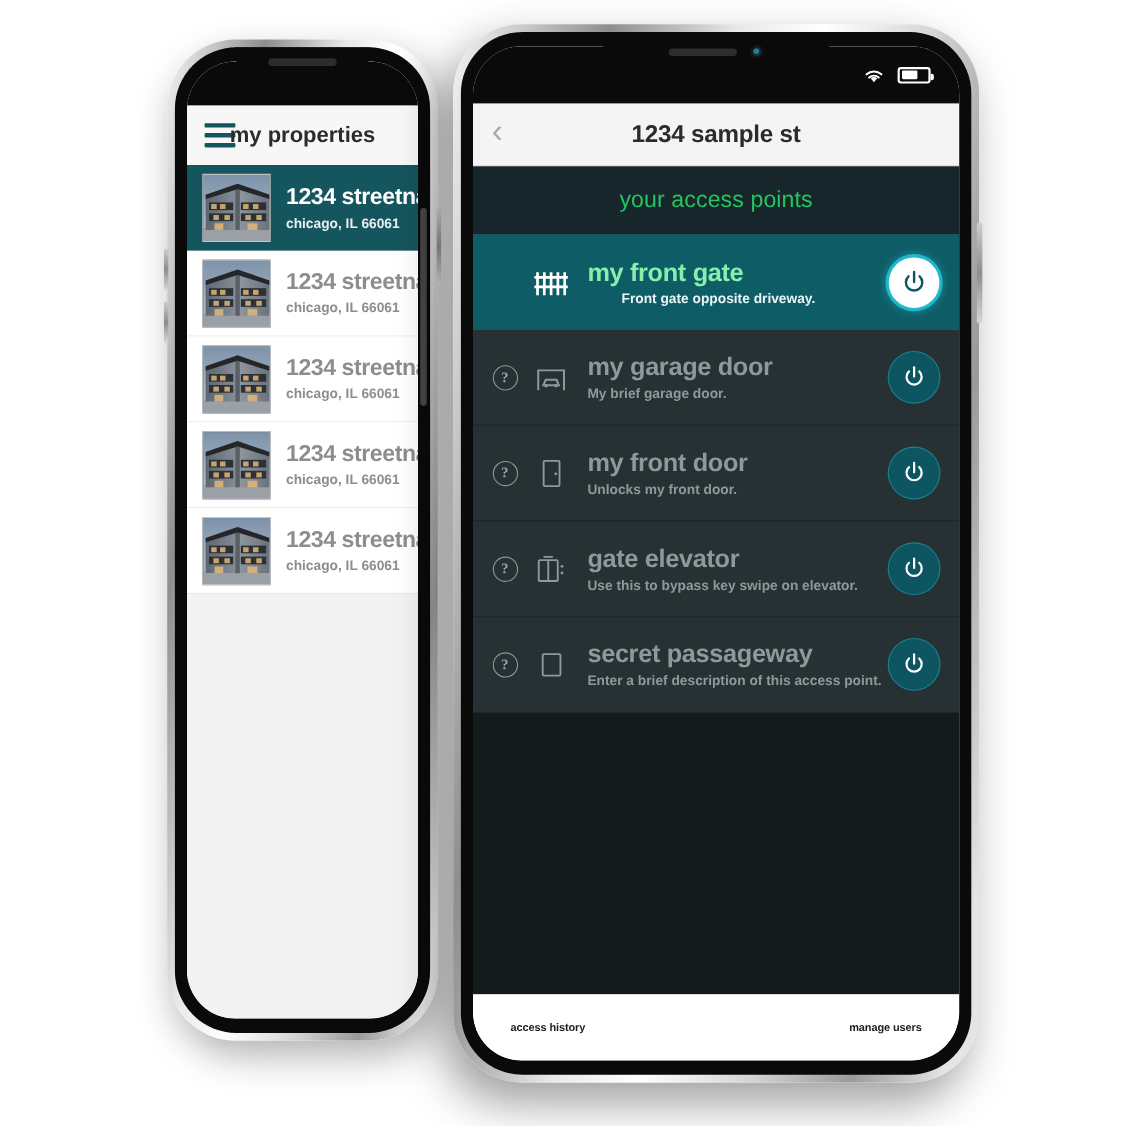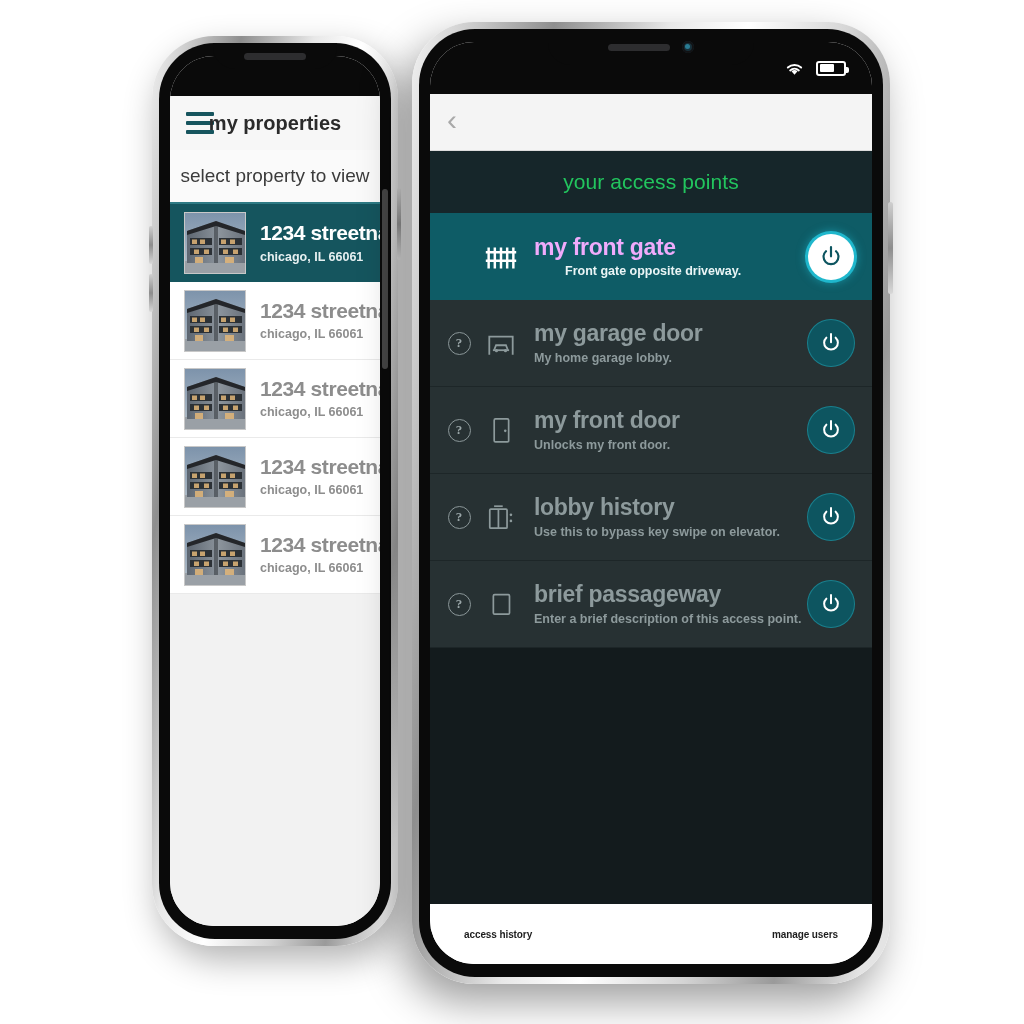--- a/index.html
+++ b/index.html
@@ -154,21 +154,21 @@
   }
   .ap-icon {
     width: 54px; flex: 0 0 54px;
     display:flex; align-items:center; justify-content:center;
   }
   .ap-text { flex: 1 1 auto; padding-left: 6px; min-width: 0; }
   .ap-title {
     font-size: 23px; font-weight: 700; letter-spacing: -0.3px;
     color: #8d9a9c; line-height: 1.05; white-space: nowrap;
   }
-  .ap-row.active .ap-title { color: #f0abfc; }
+  .ap-row.active .ap-title { color: #86efac; }
   .ap-desc {
     font-size: 12.5px; font-weight: 600; color: #8d9a9c;
     margin-top: 5px; white-space: nowrap;
   }
   .ap-row.active .ap-desc { color: #eaf5f6; padding-left: 31px; }
 
   .power-btn {
     width: 46px; height: 46px; flex: 0 0 46px;
     border-radius: 50%;
     display:flex; align-items:center; justify-content:center;
@@ -261,21 +261,20 @@
 
           <div class="b-header">
             <div class="hamburger">
               <span></span>
                 <span></span>
                 <span></span>
             </div>
             <div class="b-title">my properties</div>
           </div>
 
-          <div class="b-sub">select property to view</div>
 
           <div id="back-property-list">
               <div class="p-row active">
                 <div class="p-thumb"><svg viewBox="0 0 62 62" width="62" height="62" preserveAspectRatio="none">
     <defs>
       <linearGradient id="sky" x1="0" y1="0" x2="0" y2="1">
         <stop offset="0%" stop-color="#7d93ab"></stop>
                         <stop offset="100%" stop-color="#b9c4cd"></stop>
       </linearGradient>
       <linearGradient id="fac" x1="0" y1="0" x2="1" y2="0">
@@ -508,20 +507,21 @@
                 <path d="M6.4 10.1 a7 7 0 0 1 9.2 0" stroke="#fff" stroke-width="2.1" fill="none" stroke-linecap="round"></path>
               </svg>
             </div>
             <div class="battery-icon">
               <div class="battery-fill" id="battery-fill" style="width: 65%;"></div>
             </div>
           </div>
 
           <div class="nav-header">
             <div class="back-chevron">‹</div>
+            <div class="nav-title">1234 sample st</div>
           </div>
 
           <div class="subheader">
             <div class="subheader-text">your access points</div>
           </div>
 
           <div class="ap-list" id="access-point-list">
               <div class="ap-row active">
                 <div class="ap-help"></div>
                 <div class="ap-icon">
@@ -553,21 +553,21 @@
           <path d="M7 33 V13 h26 v20"></path>
           <path d="M11 28 h18"></path>
           <path d="M12.5 27.5 l2-5 h11 l2 5"></path>
           <circle cx="15" cy="28.5" r="1.7" fill="#8d9a9c" stroke="none"></circle>
           <circle cx="25" cy="28.5" r="1.7" fill="#8d9a9c" stroke="none"></circle>
         </g>
                   </svg>
                 </div>
                 <div class="ap-text">
                   <div class="ap-title">my garage door</div>
-     <div class="ap-desc">My home garage lobby.</div>
+     <div class="ap-desc">My brief garage door.</div>
                 </div>
                 <div class="power-btn">
                   <svg viewBox="0 0 30 30" width="24" height="24">
     <path d="M9.2 8.3 a8.6 8.6 0 1 0 11.6 0" stroke="#ffffff" stroke-width="2.5" fill="none" stroke-linecap="round"></path>
     <path d="M15 3.6 V14.2" stroke="#ffffff" stroke-width="2.5" fill="none" stroke-linecap="round"></path>
   </svg>
                 </div>
               </div>
               <div class="ap-row">
                 <div class="ap-help">
@@ -599,41 +599,41 @@
         <g stroke="#8d9a9c" stroke-width="2" fill="none">
           <rect x="9" y="11" width="20" height="22" rx="1.2"></rect>
           <path d="M19 11 v22"></path>
           <path d="M14 7.5 h10"></path>
         </g>
         <circle cx="33.5" cy="17.5" r="1.5" fill="#8d9a9c"></circle>
         <circle cx="33.5" cy="24.5" r="1.5" fill="#8d9a9c"></circle>
       </svg>
                 </div>
                 <div class="ap-text">
-                  <div class="ap-title">lobby history</div>
+                  <div class="ap-title">gate elevator</div>
      <div class="ap-desc">Use this to bypass key swipe on elevator.</div>
                 </div>
                 <div class="power-btn">
                   <svg viewBox="0 0 30 30" width="24" height="24">
     <path d="M9.2 8.3 a8.6 8.6 0 1 0 11.6 0" stroke="#ffffff" stroke-width="2.5" fill="none" stroke-linecap="round"></path>
     <path d="M15 3.6 V14.2" stroke="#ffffff" stroke-width="2.5" fill="none" stroke-linecap="round"></path>
   </svg>
                 </div>
               </div>
               <div class="ap-row">
                 <div class="ap-help">
                   <div class="qcircle">?</div>
                 </div>
                 <div class="ap-icon">
                   <svg viewBox="0 0 40 40" width="34" height="34">
         <rect x="11" y="9" width="19" height="23" rx="1.5" stroke="#8d9a9c" stroke-width="2" fill="none"></rect>
       </svg>
                 </div>
                 <div class="ap-text">
-                  <div class="ap-title">brief passageway</div>
+                  <div class="ap-title">secret passageway</div>
      <div class="ap-desc">Enter a brief description of this access point.</div>
                 </div>
                 <div class="power-btn">
                   <svg viewBox="0 0 30 30" width="24" height="24">
     <path d="M9.2 8.3 a8.6 8.6 0 1 0 11.6 0" stroke="#ffffff" stroke-width="2.5" fill="none" stroke-linecap="round"></path>
     <path d="M15 3.6 V14.2" stroke="#ffffff" stroke-width="2.5" fill="none" stroke-linecap="round"></path>
   </svg>
                 </div>
               </div>
             </div>

